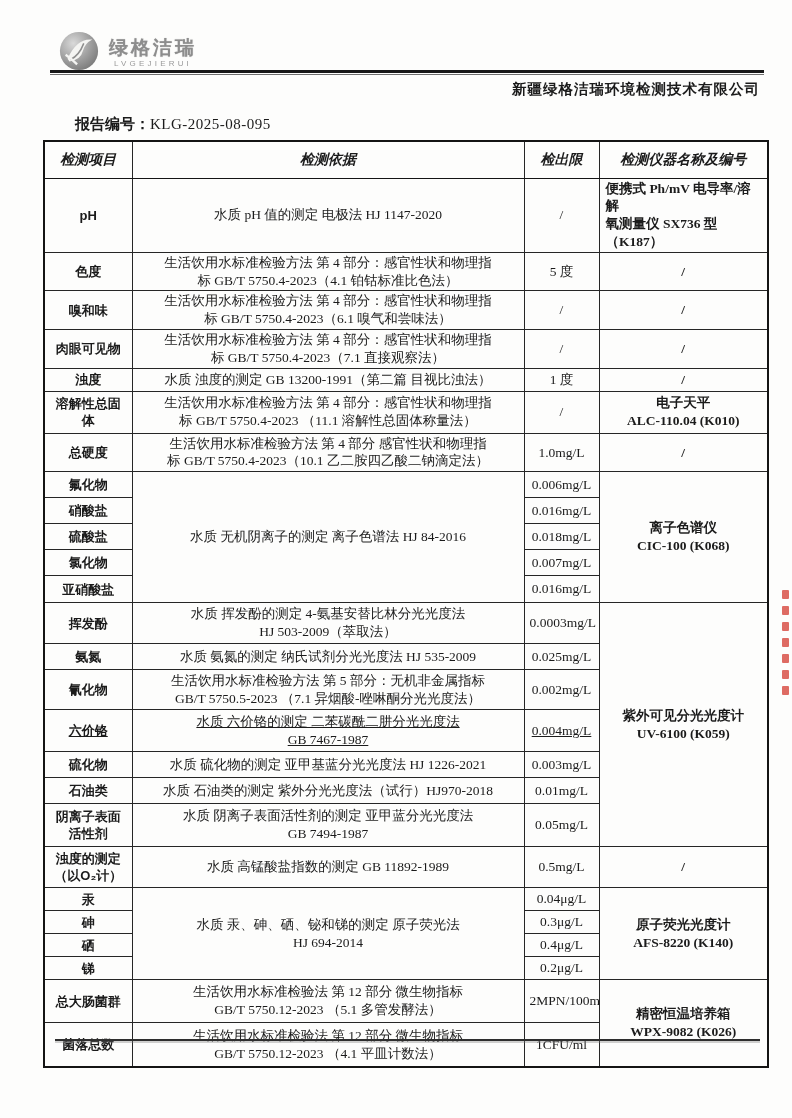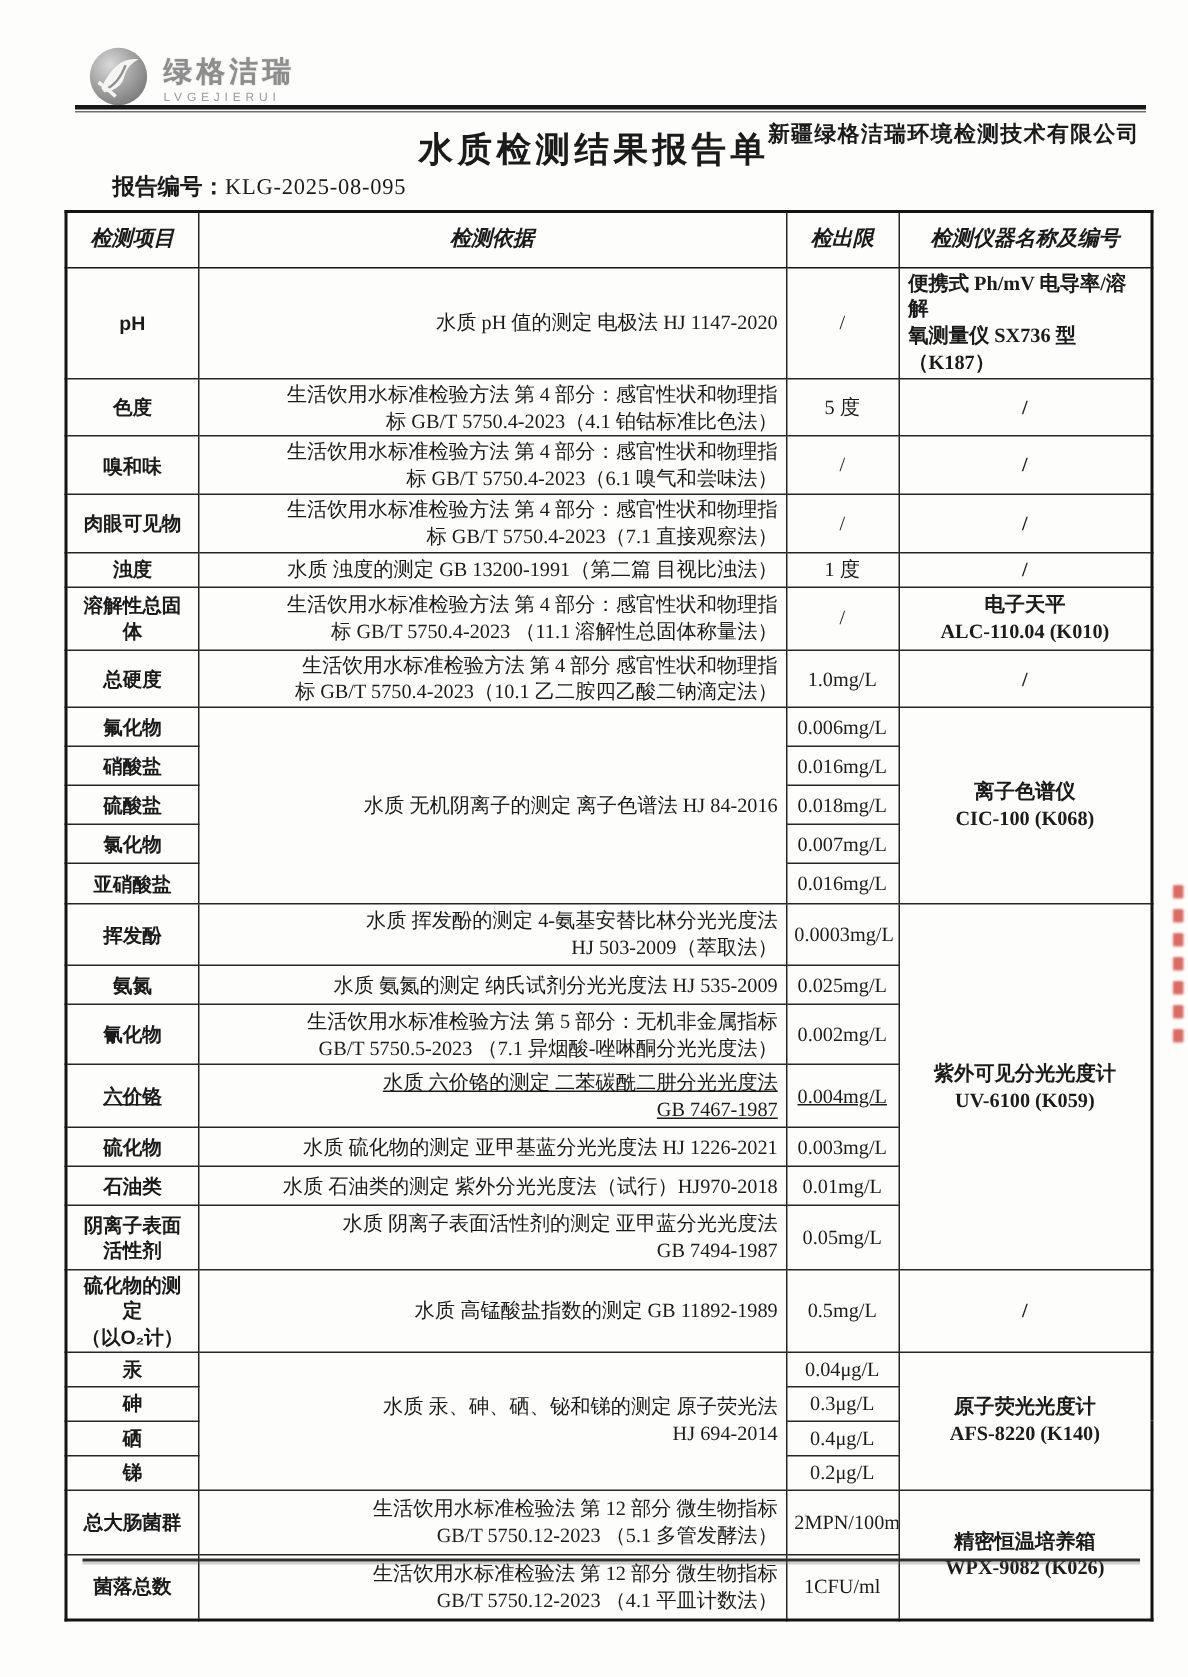--- a/index.html
+++ b/index.html
@@ -4,21 +4,21 @@
 <style>
   * { margin:0; padding:0; box-sizing:border-box; }
   html,body { background:#e8e8e8; }
   body { font-family:"Liberation Serif","DejaVu Serif",serif; color:#1b1b1b; }
   .page {
     position:relative; width:792px; height:1118px; margin:0 auto;
     background:#fdfdfc; overflow:hidden;
   }
 
   
-  .header-logo { position:absolute; left:58px; top:30px; display:flex; align-items:center; gap:9px; }
+  .header-logo { position:absolute; left:58px; top:30px; display:flex; align-items:center; gap:9px;text-align:center; }
   .logo-mark { width:42px; height:42px; }
   .logo-text-block { display:flex; flex-direction:column; line-height:1; }
   .logo-cn {
     font-family:"Liberation Sans","DejaVu Sans",sans-serif;
     font-size:19px; font-weight:bold; color:#8d8d8d; letter-spacing:3px;
     text-shadow:0 0 1px #b5b5b5;
   }
   .logo-en {
     font-family:"Liberation Sans","DejaVu Sans",sans-serif;
     font-size:8px; color:#9a9a9a; letter-spacing:3.2px; margin-top:3px;
@@ -50,21 +50,21 @@
   table.results th, table.results td {
     border:1px solid #262626; padding:1px 5px; vertical-align:middle;
     overflow:hidden;
   }
   table.results thead tr { height:37px; }
   table.results th { font-size:14px; font-weight:bold; text-align:center; border-bottom:1.5px solid #141414;font-style:italic; }
   td.c-item {
     text-align:center; font-weight:bold;
     font-family:"Liberation Sans","DejaVu Sans",sans-serif; font-size:13px;
   }
-  td.c-basis { text-align:right; padding-left:7px;margin-left:12px; }
+  td.c-basis { text-align:center; padding-left:7px;margin-left:12px; }
   td.c-limit { text-align:center; }
   td.c-instr { text-align:center;font-weight:bold; }
   td.c-instr.left { text-align:left; padding-left:6px; }
 
   
   .footer-rule { position:absolute; left:55px; right:32px; top:1039px; height:2px; background:#2e2e2e; box-shadow:0 2px 0 rgba(120,120,120,.35); }
   .footer-page { position:absolute; left:0; right:0; top:1045px; text-align:center; font-size:14.5px; letter-spacing:2px; }
 
   
   .stamp-bleed { position:absolute; right:1px; top:583px; width:12px; height:130px; filter:blur(.6px); opacity:.75; }
@@ -97,21 +97,20 @@
     </span>
   </div>
 
   <div class="company-name">新疆绿格洁瑞环境检测技术有限公司</div>
 
   <div class="header-rule">
     <div class="thick"></div>
       <div class="thin"></div>
   </div>
 
-  <div class="doc-title">水质检测结果报告单</div>
 
   <div class="report-no-line">
     <span class="lbl">报告编号：</span><span class="val">KLG-2025-08-095</span>
   </div>
 
   <table class="results">
     <colgroup>
         <col style="width:88px">
         <col style="width:392px">
         <col style="width:75px">
@@ -320,21 +319,21 @@
             <div>阴离子表面活性剂</div>
           </td>
           <td class="c-basis">
             <div>水质 阴离子表面活性剂的测定 亚甲蓝分光光度法</div>
             <div>GB 7494-1987</div>
           </td>
           <td class="c-limit">0.05mg/L</td>
         </tr>
         <tr style="height: 41px;">
           <td class="c-item">
-            <div>硫化物的测定</div>
+            <div>浊度的测定</div>
             <div>（以O₂计）</div>
           </td>
           <td class="c-basis">
             <div>水质 高锰酸盐指数的测定 GB 11892-1989</div>
           </td>
           <td class="c-limit">0.5mg/L</td>
           <td class="c-instr">
             <div>/</div>
           </td>
         </tr>

